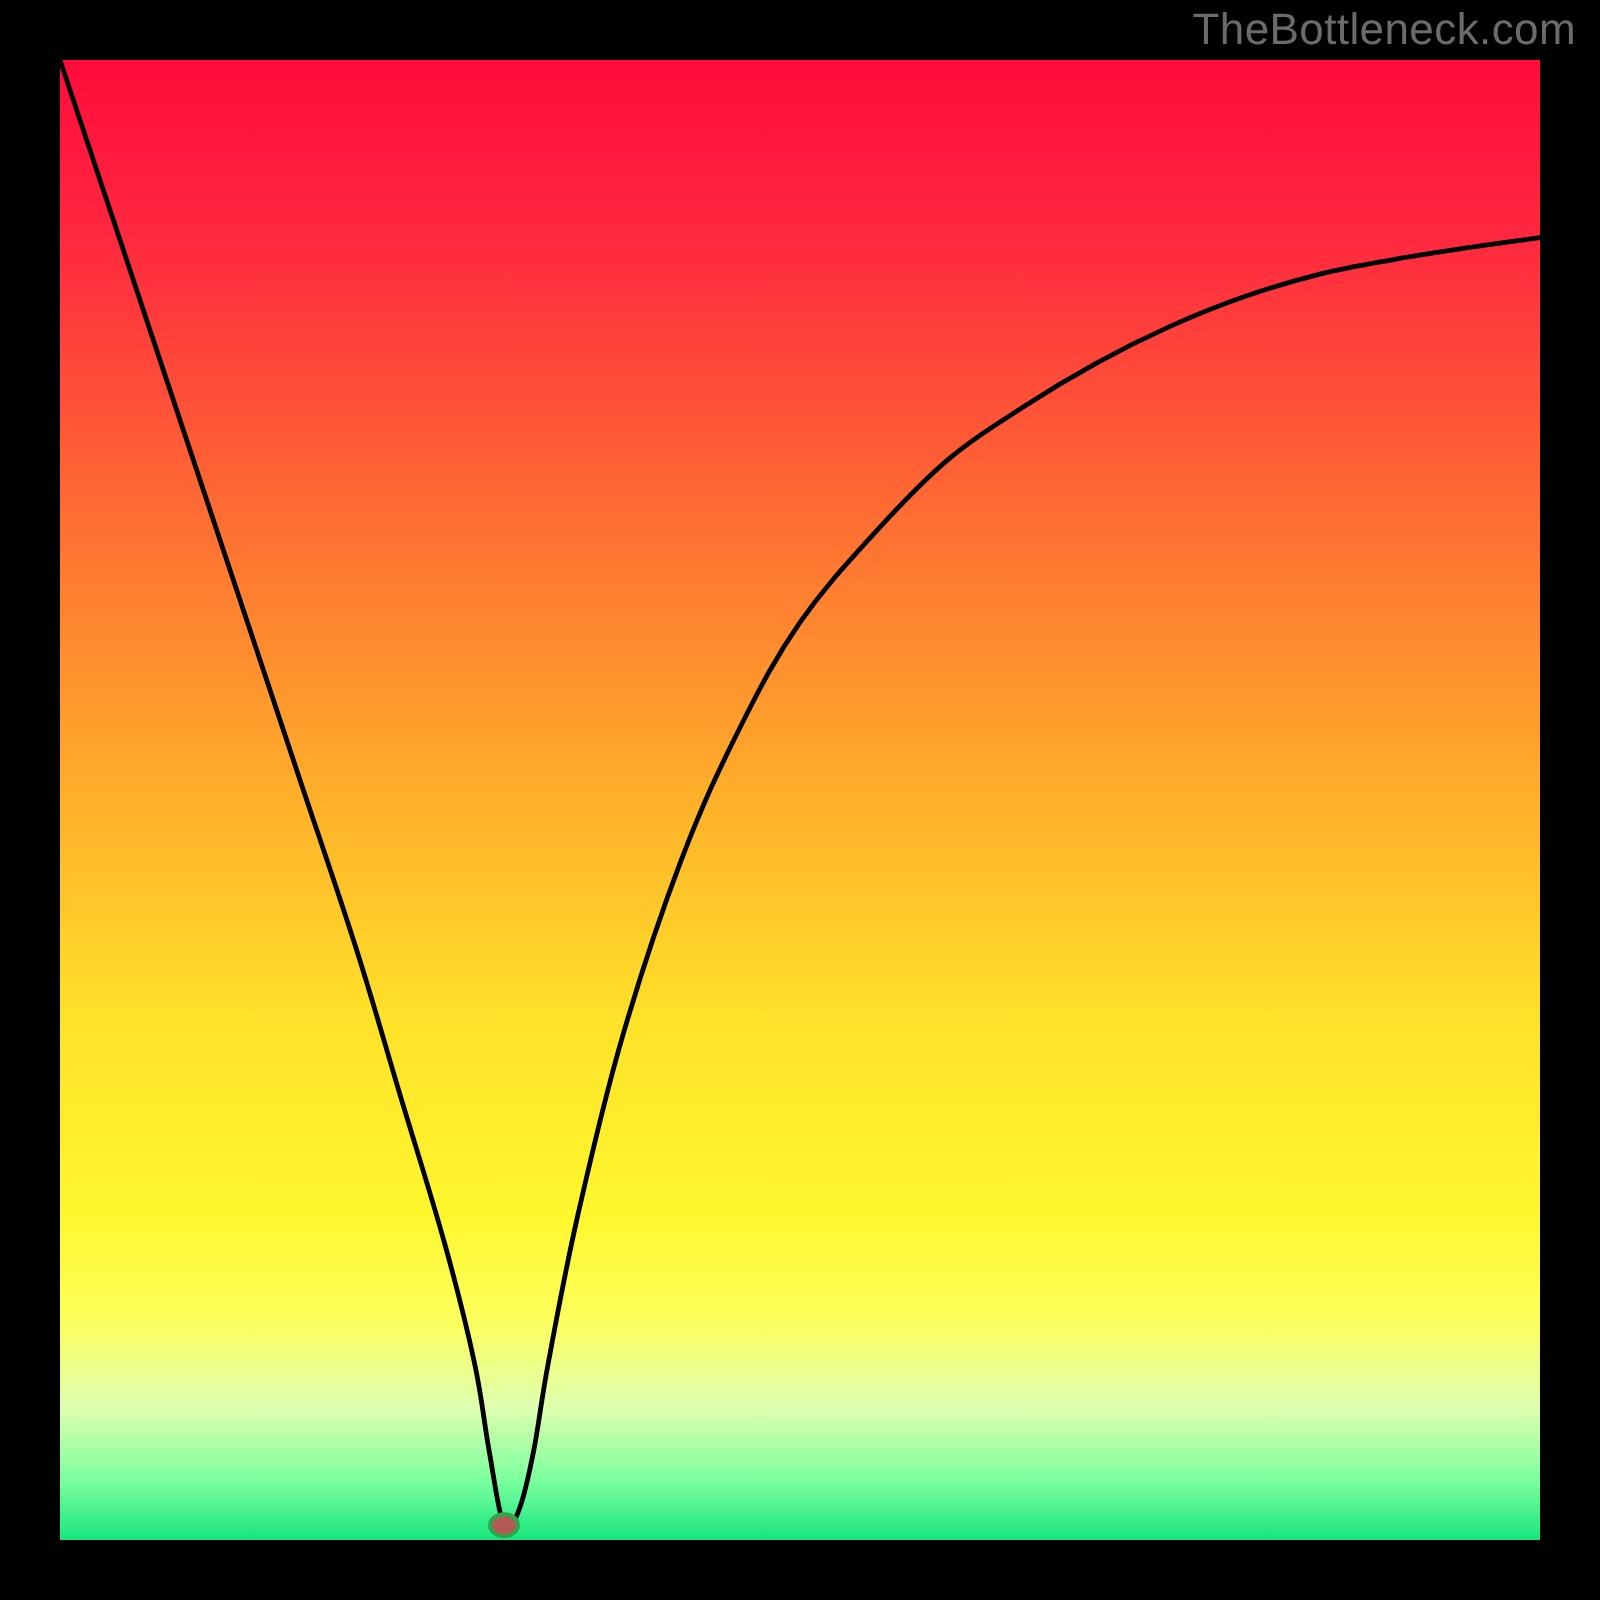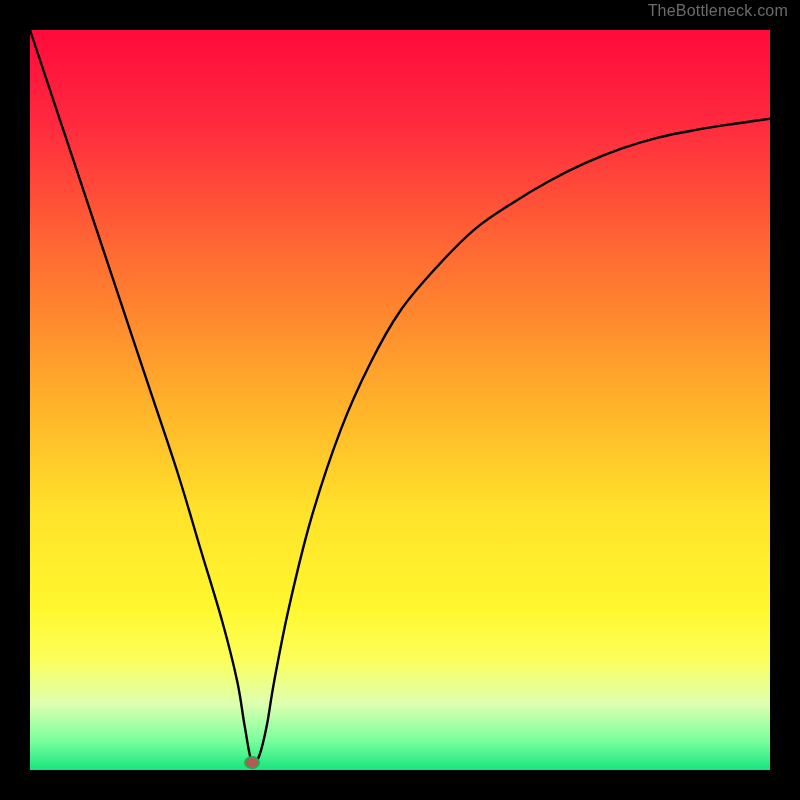--- a/index.html
+++ b/index.html
@@ -15,21 +15,21 @@
     position: relative;
     width: 800px;
     height: 800px;
     background: #000;
   }
   .watermark {
     position: absolute;
     top: 2px;
     right: 12px;
     color: #6b6b6b;
-    font-size: 16px;
+    font-size: 22px;
     font-weight: 500;
     letter-spacing: 0.2px;
     user-select: none;
   }
   .plot {
     position: absolute;
     left: 30px;
     top: 30px;
     width: 740px;
     height: 740px;

